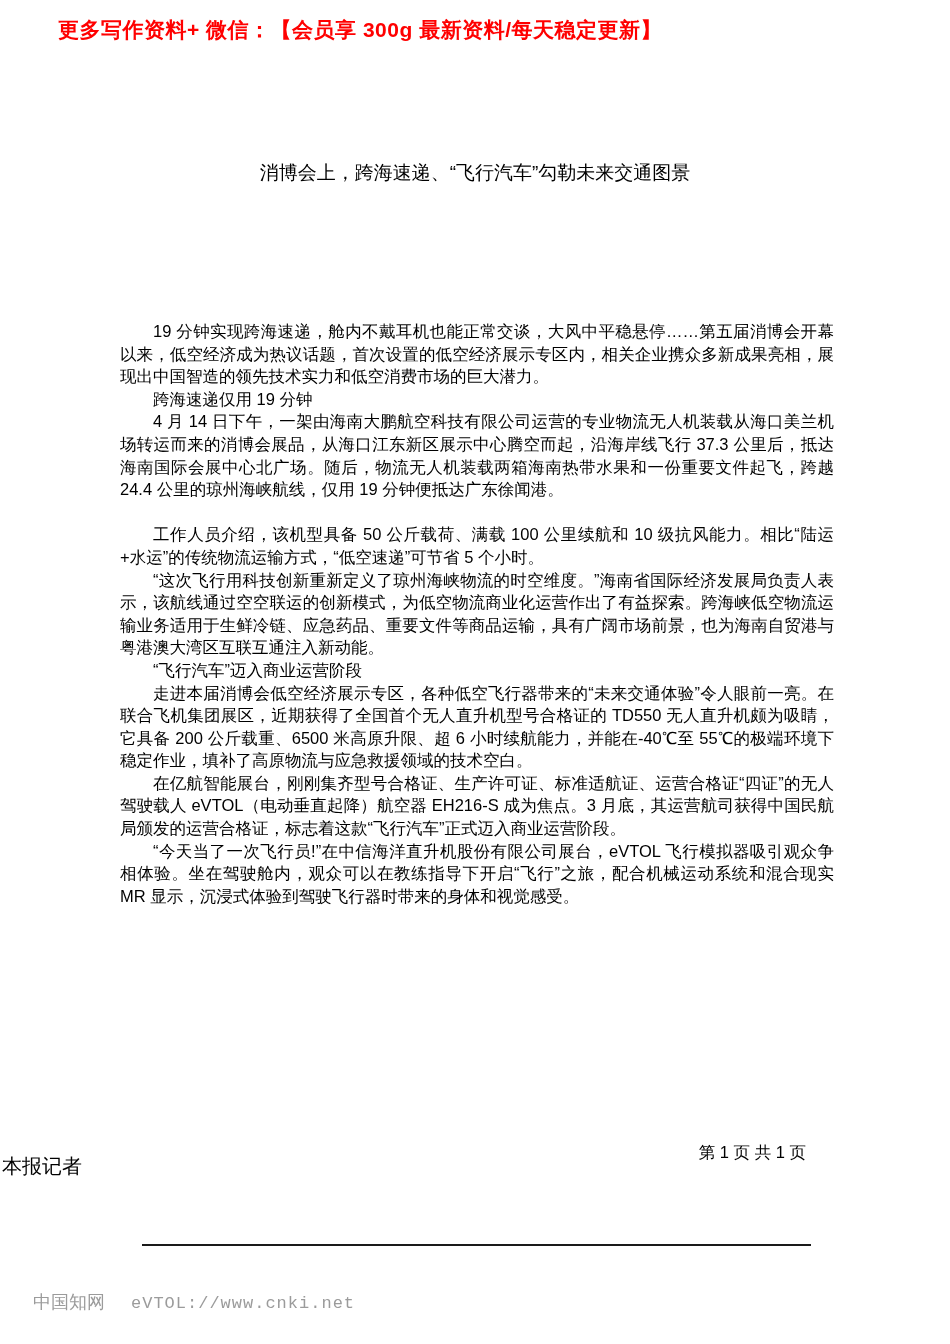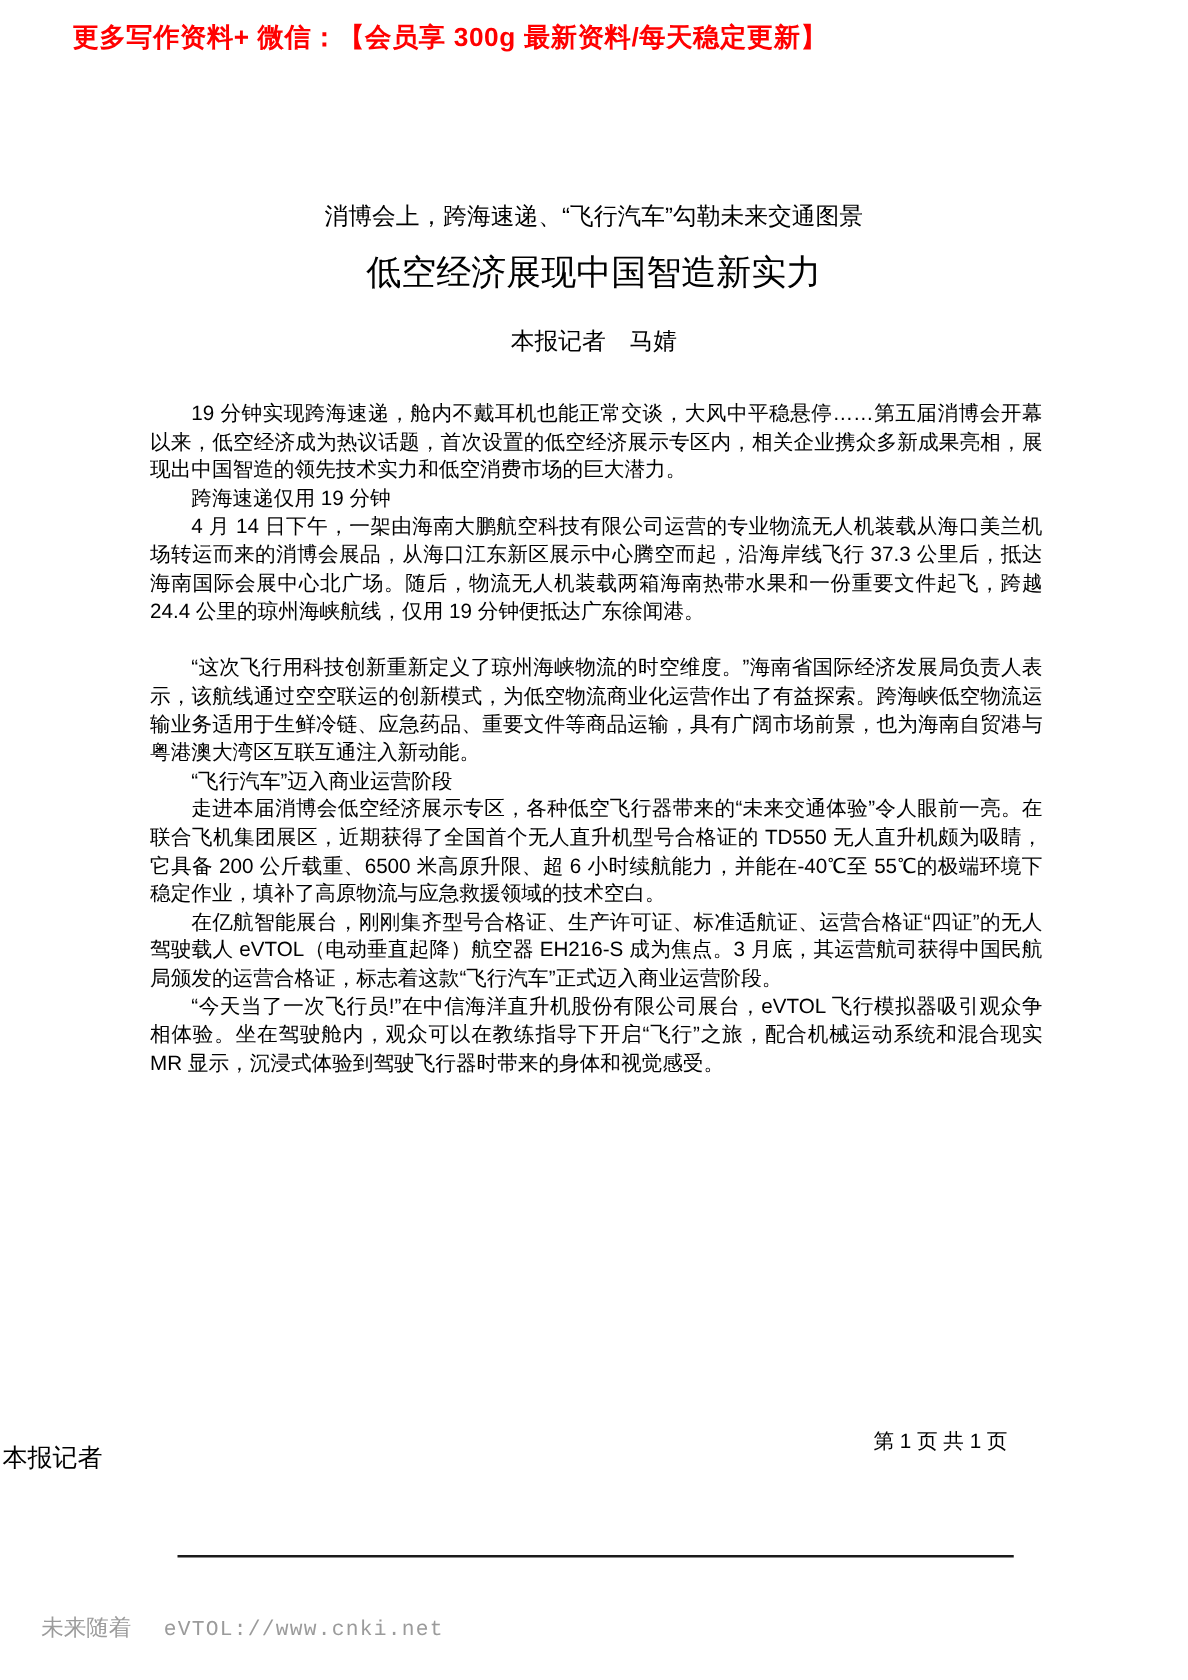--- a/index.html
+++ b/index.html
@@ -110,38 +110,37 @@
 </head>
 <body>
 
 <div class="sheet">
 
   <div class="promo" style="color: rgb(255, 0, 0);">更多写作资料+ 微信：【会员享 300g 最新资料/每天稳定更新】</div>
 
 
   <div class="subtitle">消博会上，跨海速递、“飞行汽车”勾勒未来交通图景</div>
 
-  <h1 class="title">低空经济展现中国智造新实力</h1>
 
-  <div class="byline">本报记者　马婧</div>
 
   <div class="body">
       <p>19 分钟实现跨海速递，舱内不戴耳机也能正常交谈，大风中平稳悬停……第五届消博会开幕以来，低空经济成为热议话题，首次设置的低空经济展示专区内，相关企业携众多新成果亮相，展现出中国智造的领先技术实力和低空消费市场的巨大潜力。</p>
       <p>跨海速递仅用 19 分钟</p>
       <p class="gap-after">4 月 14 日下午，一架由海南大鹏航空科技有限公司运营的专业物流无人机装载从海口美兰机场转运而来的消博会展品，从海口江东新区展示中心腾空而起，沿海岸线飞行 37.3 公里后，抵达海南国际会展中心北广场。随后，物流无人机装载两箱海南热带水果和一份重要文件起飞，跨越 24.4 公里的琼州海峡航线，仅用 19 分钟便抵达广东徐闻港。</p>
+      <p>工作人员介绍，该机型具备 50 公斤载荷、满载 100 公里续航和 10 级抗风能力。相比“陆运+水运”的传统物流运输方式，“低空速递”可节省 5 个小时。</p>
       <p>“这次飞行用科技创新重新定义了琼州海峡物流的时空维度。”海南省国际经济发展局负责人表示，该航线通过空空联运的创新模式，为低空物流商业化运营作出了有益探索。跨海峡低空物流运输业务适用于生鲜冷链、应急药品、重要文件等商品运输，具有广阔市场前景，也为海南自贸港与粤港澳大湾区互联互通注入新动能。</p>
       <p>“飞行汽车”迈入商业运营阶段</p>
       <p>走进本届消博会低空经济展示专区，各种低空飞行器带来的“未来交通体验”令人眼前一亮。在联合飞机集团展区，近期获得了全国首个无人直升机型号合格证的 TD550 无人直升机颇为吸睛，它具备 200 公斤载重、6500 米高原升限、超 6 小时续航能力，并能在-40℃至 55℃的极端环境下稳定作业，填补了高原物流与应急救援领域的技术空白。</p>
       <p>在亿航智能展台，刚刚集齐型号合格证、生产许可证、标准适航证、运营合格证“四证”的无人驾驶载人 eVTOL（电动垂直起降）航空器 EH216-S 成为焦点。3 月底，其运营航司获得中国民航局颁发的运营合格证，标志着这款“飞行汽车”正式迈入商业运营阶段。</p>
       <p>“今天当了一次飞行员!”在中信海洋直升机股份有限公司展台，eVTOL 飞行模拟器吸引观众争相体验。坐在驾驶舱内，观众可以在教练指导下开启“飞行”之旅，配合机械运动系统和混合现实 MR 显示，沉浸式体验到驾驶飞行器时带来的身体和视觉感受。</p>
     </div>
 
   <div class="page-indicator">第 1 页 共 1 页</div>
 
   <div class="library">本报记者</div>
 
   <div class="divider"></div>
 
   <div class="cnki" style="color: rgb(155, 155, 155);">
-    <span>未来随着</span><span class="url">eVTOL://www.cnki.net</span>
+    <span>中国知网</span><span class="url">eVTOL://www.cnki.net</span>
   </div>
 
 </div>
 
 </body></html>

